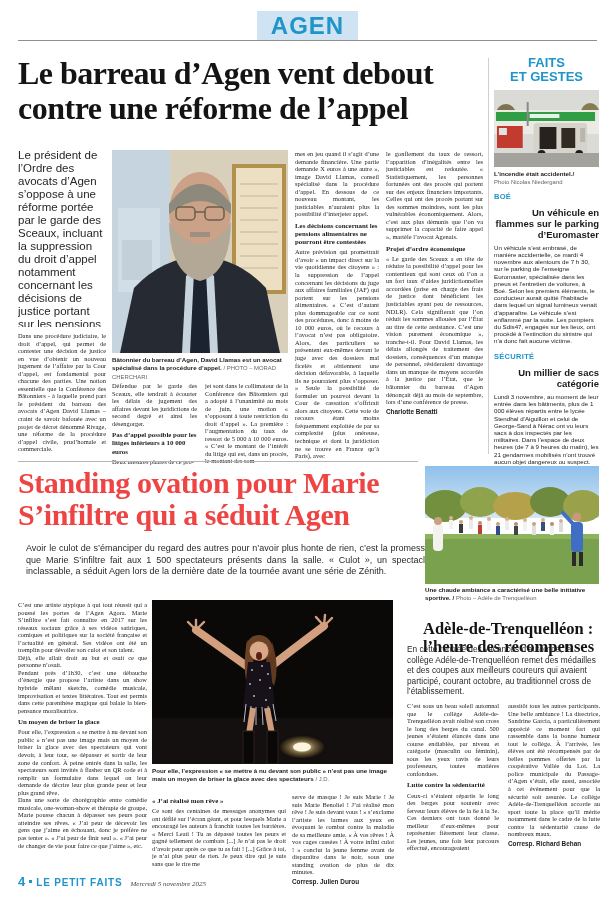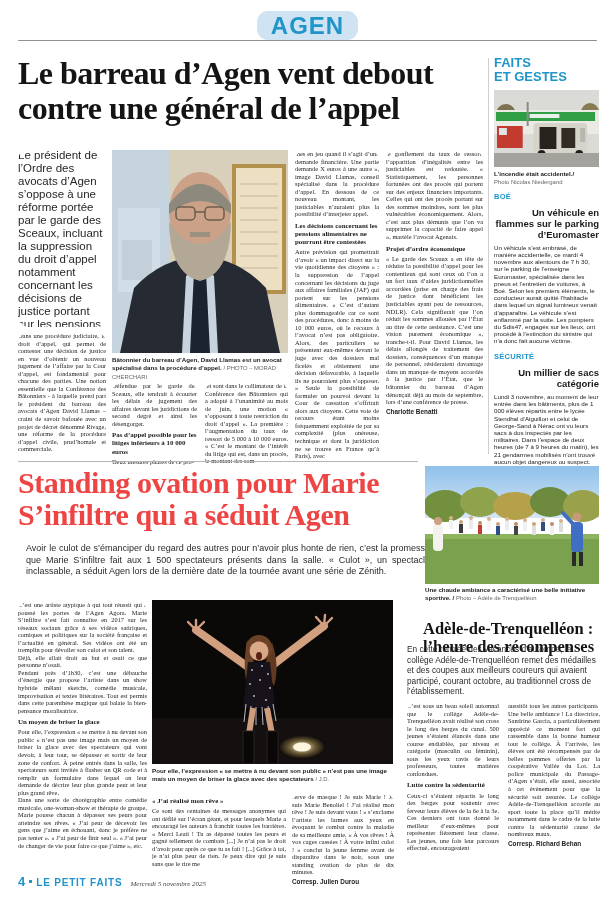--- a/index.html
+++ b/index.html
@@ -1,19 +1,19 @@
 <!DOCTYPE html>
 <html lang="fr"><head>
 <meta charset="utf-8">
 <style>
   :root{ --blue:#2095c9; --ink:#1b1b1b; }
   html,body{margin:0;padding:0;}
   body{width:615px;height:905px;position:relative;background:#fff;color:var(--ink);
        font-family:"Liberation Serif",serif;overflow:hidden;}
-  .abs{position:absolute;border-radius:11px;}
+  .abs{position:absolute;}
   
   .section-rule{left:18px;top:40px;width:579px;height:1px;background:#8f8f8f;}
   .section-tag{top:11px;left:0;right:0;margin:0 auto;width:max-content;background:#cfe3f2;
        color:var(--blue);font:bold 24px/29px "Liberation Sans",sans-serif;padding:0 14px;letter-spacing:1px;}
   
   .bodytext{font-size:6.4px;line-height:1.18;text-align:justify;hyphens:auto;color:#1c1c1c;margin:0;}
   .prewrap{white-space:pre-line;}
   .subhead{font:bold 6.9px/1.18 "Liberation Serif",serif;margin:4px 0 2px;text-align:left;}
   .caption{font:bold 6.2px/1.3 "Liberation Sans",sans-serif;color:#222;}
   .credit{font-weight:normal;color:#666;font-size:5.9px;font-family:"Liberation Sans",sans-serif;}
@@ -30,21 +30,21 @@
   .a1-photo{left:112px;top:150px;width:176px;height:203px;}
   .a1-caption{left:112px;top:356px;width:176px;}
   .a1-col2{left:112px;top:382px;width:85px;height:89px;overflow:hidden;}
   .a1-col3{left:205px;top:382px;width:83px;height:89px;overflow:hidden;}
   .a1-col4{left:295px;top:150px;width:84px;height:321px;overflow:hidden;}
   .a1-col5{left:386px;top:150px;width:97px;height:321px;overflow:hidden;}
   .vrule1{left:488px;top:58px;width:1px;height:396px;background:#cfcfcf;}
   .hrule2{left:18px;top:461px;width:400px;height:1px;background:#b5b5b5;}
   
   .sb{left:494px;top:56px;width:105px;}
-  .sb-title{color:var(--blue);font:bold 13px/1.1 "Liberation Sans",sans-serif;text-align:left;
+  .sb-title{color:var(--blue);font:bold 13px/1.1 "Liberation Sans",sans-serif;text-align:center;
        white-space:pre-line;margin:0 0 5px;}
   .sb-photo{width:105px;height:77px;}
   .sb-cap{margin:3px 0 6px;}
   .sb-headline{font:bold 9.5px/1.14 "Liberation Sans",sans-serif;margin:7px 0 3px;text-align:right;}
   .sb-body{font:400 6.2px/1.16 "Liberation Sans",sans-serif;color:#222;margin:0 0 8px;text-align:left;}
   
   .a2-headline{left:18px;top:467px;width:412px;font:bold 30px/1.07 "Liberation Serif",serif;
        letter-spacing:-.4px;color:#ef4444;margin:0;}
   .a2-standfirst{left:18px;top:535px;width:404px;font:400 9px/1.3 "Liberation Sans",sans-serif;
        color:#2a2a2a;text-align:justify;margin:8px;}
@@ -68,21 +68,21 @@
   .f-dot{width:3px;height:3px;background:var(--blue);align-self:center;}
   .f-pub{color:var(--blue);font:bold 10px/1 "Liberation Sans",sans-serif;letter-spacing:.8px;}
   .f-date{font:italic 7px/1 "Liberation Serif",serif;color:#444;margin-left:4px;}
 </style>
 </head>
 <body>
 
 <div class="abs section-rule"></div>
 <div class="abs section-tag">AGEN</div>
 
-<h1 class="abs a1-headline">Le barreau d’Agen vent debout contre une général de l’appel</h1>
+<h1 class="abs a1-headline">Le barreau d’Agen vent debout contre une réforme de l’appel</h1>
 <p class="abs a1-standfirst">Le président de l’Ordre des avocats d’Agen s’oppose à une réforme portée par le garde des Sceaux, incluant la suppression du droit d’appel notamment concernant les décisions de justice portant sur les pensions alimentaires.</p>
 
 <div class="abs a1-col1">
   <p class="bodytext">Dans une procédure judiciaire, le droit d’appel, qui permet de contester une décision de justice en vue d’obtenir un nouveau jugement de l’affaire par la Cour d’appel, est fondamental pour chacune des parties. Une notion essentielle que la Conférence des Bâtonniers - à laquelle prend part le président du barreau des avocats d’Agen David Llamas – craint de savoir bafouée avec un projet de décret dénommé Rivage, une réforme de la procédure d’appel civile, prud’homale et commerciale.</p>
 </div>
 
 <figure class="abs a1-photo">
   <svg viewBox="0 0 176 203" preserveAspectRatio="none">
     <rect width="176" height="203" fill="#d9d0bc"></rect>
     <rect width="58" height="203" fill="#c6d4df"></rect>

